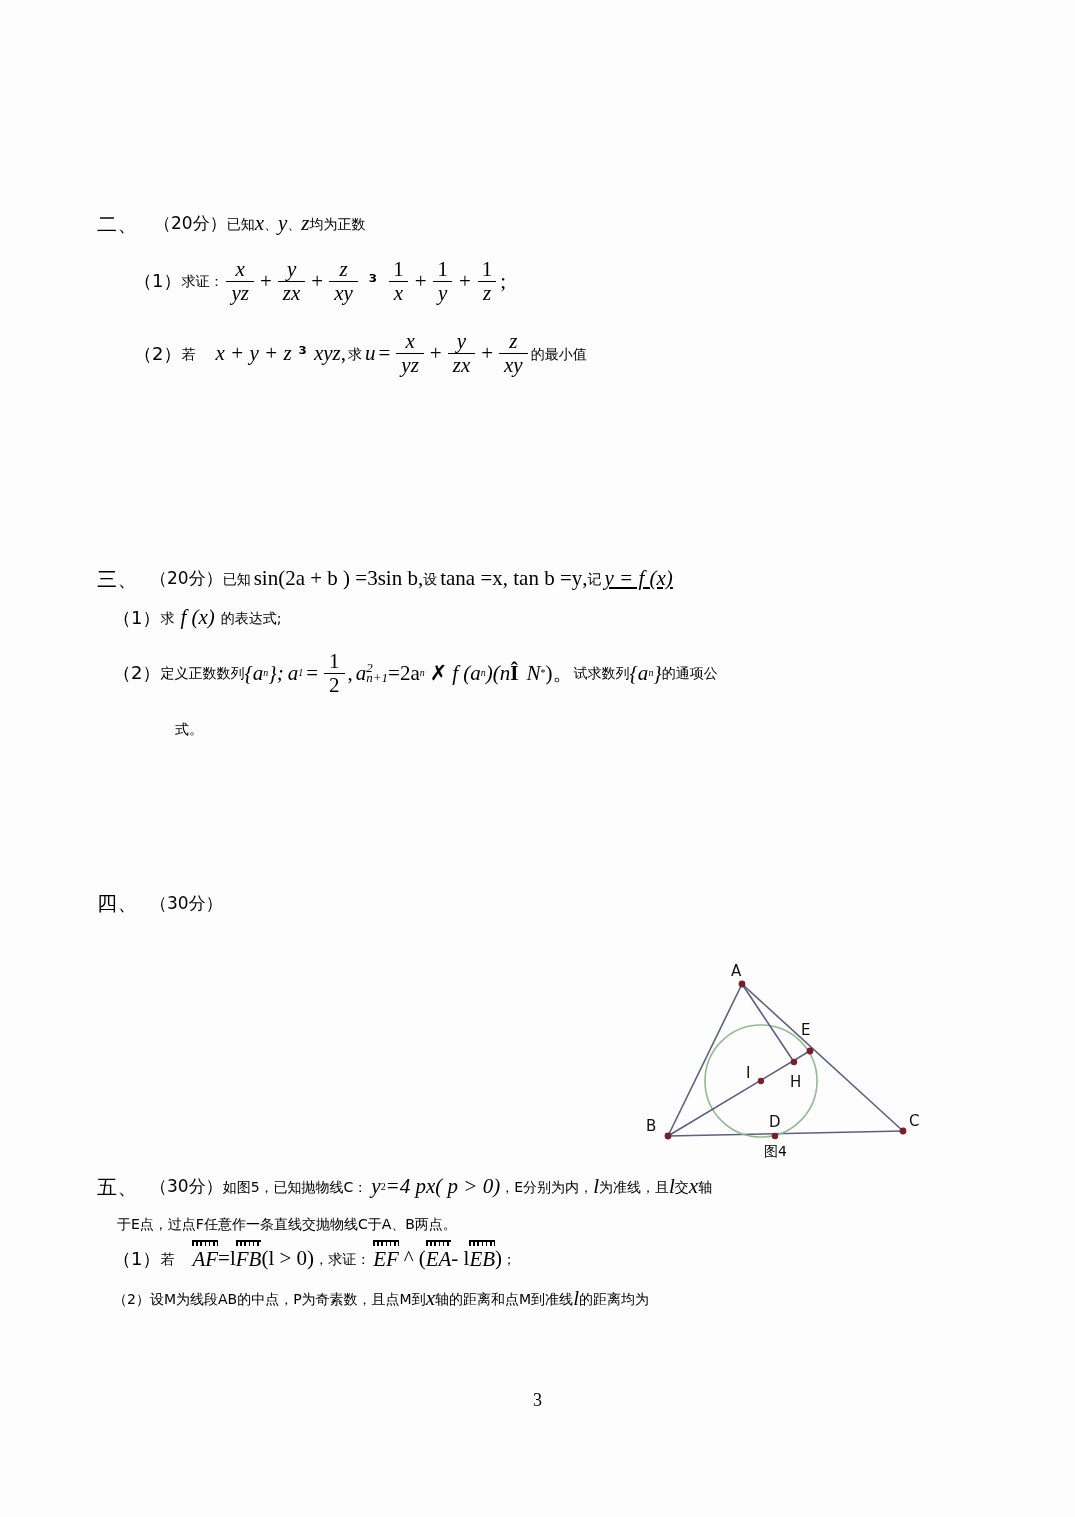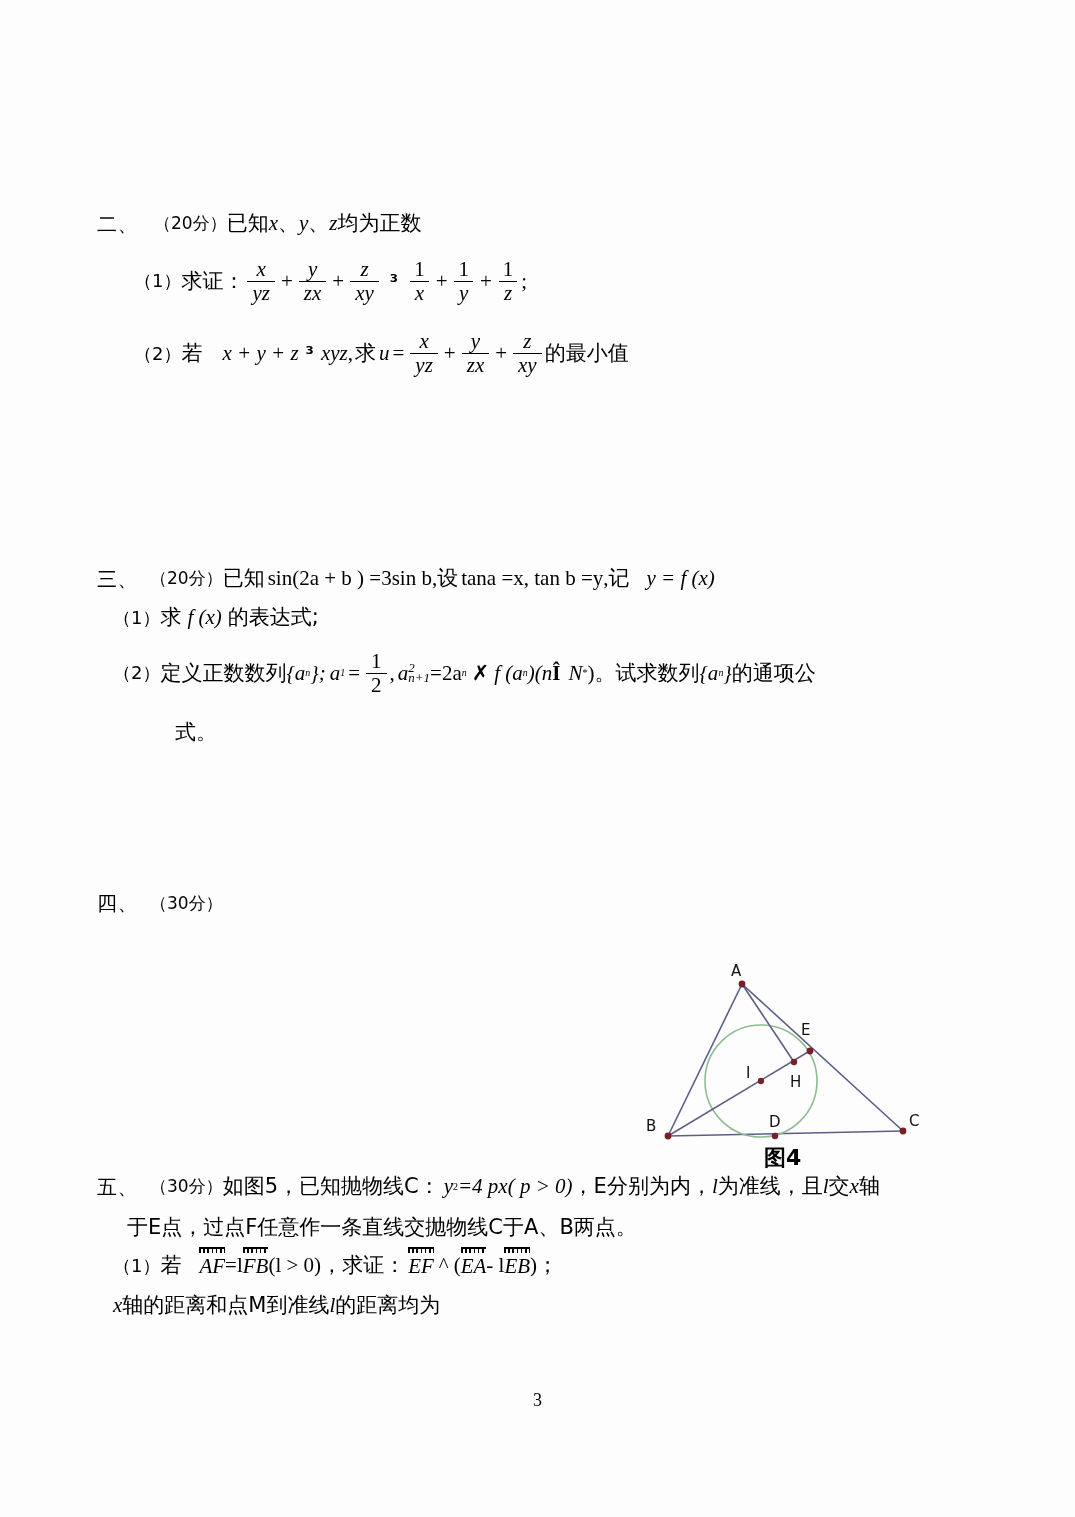--- a/index.html
+++ b/index.html
@@ -34,21 +34,21 @@
     font-family: "DejaVu Sans", "Liberation Sans", sans-serif;
     font-size: 20px;
     letter-spacing: 0.5px;
   }
   .score {
     font-family: "DejaVu Sans", "Liberation Sans", sans-serif;
     font-size: 17px;
   }
   .body-cn {
     font-family: "DejaVu Sans", "Liberation Sans", sans-serif;
-    font-size: 21px;
+    font-size: 14px;
   }
   .sub-label {
     font-family: "DejaVu Sans", "Liberation Sans", sans-serif;
     font-size: 18px;
   }
 
   
   .mi {
     font-family: "Liberation Serif", "DejaVu Serif", serif;
     font-style: italic;
@@ -113,22 +113,22 @@
         #000 0px, #000 1.6px, transparent 1.6px, transparent 4.2px);
     border-top: 2px solid #000;
     box-sizing: border-box;
   }
 
   
   .figure { position: absolute; }
   .fig-cap {
     position: absolute;
     font-family: "DejaVu Sans", "Liberation Sans", sans-serif;
-    font-size: 22px;
-    font-weight: bold;
+    font-size: 14px;
+    font-weight: normal;
     text-align: right;
   }
 
   .pagenum {
     position: absolute;
     font-family: "Liberation Serif", "DejaVu Serif", serif;
     font-size: 18px;
   }
 </style>
 </head>
@@ -221,21 +221,21 @@
     <div class="line">
       <span class="qnum">三、</span>
       <span class="score" style="margin-left:12px;">（20分）</span>
       <span class="body-cn">已知</span>
       <span class="mr" style="margin-left:3px;">sin(2a + b ) =3sin b</span>
       <span class="mr">,</span>
       <span class="body-cn">设</span>
       <span class="mr" style="margin-left:3px;">tana  =x, tan b  =y</span>
       <span class="mr">,</span>
       <span class="body-cn">记</span>
-      <span class="mi" style="margin-left:17px;">y = f (x)</span>
+      <span class="mi" style="margin-left:3px;text-decoration:underline;">y = f (x)</span>
     </div>
 
     <div class="line" style="margin-top:18px; margin-left:16px;">
       <span class="sub-label">（1）</span>
       <span class="body-cn">求</span>
       <span class="mi" style="margin:0 6px;">f (x)</span>
       <span class="body-cn">的表达式;</span>
     </div>
 
     <div class="line" style="margin-top:22px; margin-left:16px;">
@@ -329,21 +329,21 @@
       <span class="body-cn">，</span>
       <span class="body-cn">E分别为内，</span>
       <span class="mi">l</span>
       <span class="body-cn">为准线，且</span>
       <span class="mi">l</span>
       <span class="body-cn">交</span>
       <span class="mi">x</span>
       <span class="body-cn">轴</span>
     </div>
 
-    <div class="line" style="margin-top:20px; margin-left:30px;">
+    <div class="line" style="margin-top:20px; margin-left:20px;">
       <span class="body-cn">于E点，过点F任意作一条直线交抛物线C于A、B两点。</span>
     </div>
 
     <div class="line" style="margin-top:16px; margin-left:16px;">
       <span class="sub-label">（1）</span>
       <span class="body-cn">若</span>
       <span class="vecwrap" style="margin-left:18px;">
         <span class="vbar"></span>
         <span class="mi">AF</span>
       </span>
@@ -368,20 +368,21 @@
       <span class="mr">- l </span>
       <span class="vecwrap">
         <span class="vbar"></span>
         <span class="mi">EB</span>
       </span>
       <span class="mr">)</span>
       <span class="body-cn">；</span>
     </div>
 
     <div class="line" style="margin-top:18px; margin-left:16px;">
+      <span class="body-cn">（2）设M为线段AB的中点，P为奇素数，且点M到</span>
       <span class="mi">x</span>
       <span class="body-cn">轴的距离和点M到准线</span>
       <span class="mi">l</span>
       <span class="body-cn">的距离均为</span>
     </div>
 
   </div>
 
   <div class="pagenum" style="left:533px; top:1390px;">3</div>
 

